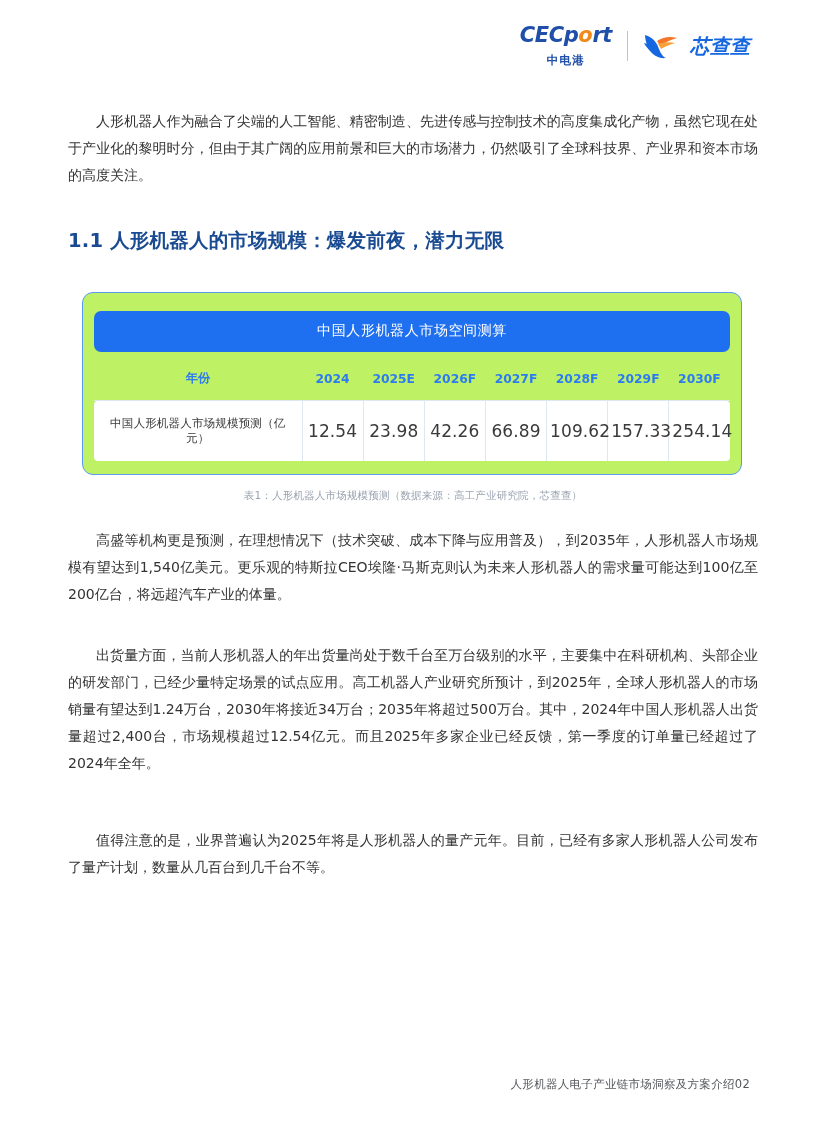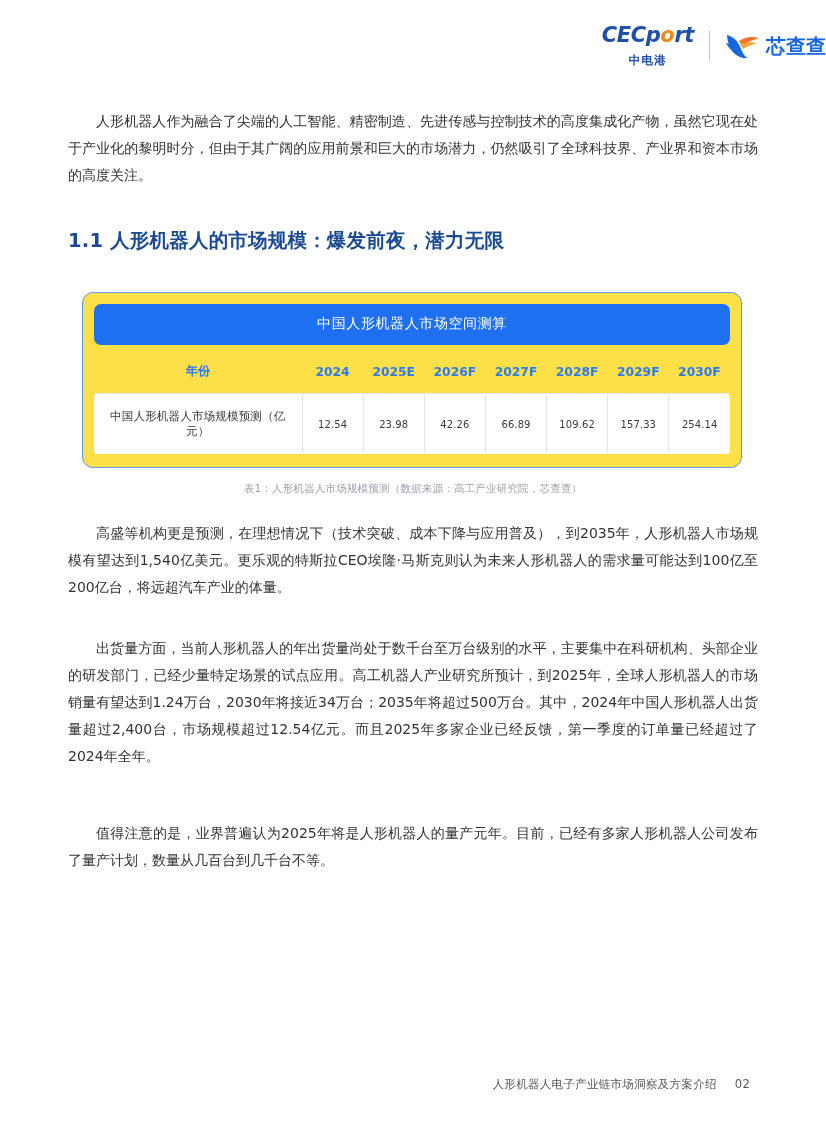--- a/index.html
+++ b/index.html
@@ -17,20 +17,21 @@
   }
 
   
   .page-header {
     position: absolute;
     top: 0; left: 0; right: 0;
     height: 92px;
     display: flex;
     align-items: center;
     justify-content: flex-end;
+    padding-right: 76px;
     text-align: center;
   }
   .logo-group {
     display: flex;
     align-items: center;
     gap: 15px;
   }
   
   .logo-cecport {
     display: flex;
@@ -62,21 +63,22 @@
   }
   .logo-divider {
     width: 1px;
     height: 30px;
     background: #b9c4d6;
   }
   
   .logo-xcc {
     display: flex;
     align-items: center;
-    gap: 5px;
+    gap: 11px;
+    font-style: italic;
   }
   .xcc-mark {
     width: 36px; height: 28px;
     position: relative;
     flex: 0 0 auto;
   }
   .xcc-text {
     font-family: "DejaVu Sans", sans-serif;
     font-weight: bold;
     font-size: 20px;
@@ -112,24 +114,24 @@
     color: #1a4b92;
     letter-spacing: 0.2px;
     font-family: "DejaVu Sans", "Liberation Sans", sans-serif;
     line-height: 1.4;
   }
 
   
   .table-card {
     margin: 22px 0 0 14px;
     width: 660px;
-    background: #fde047;
+    background: #bef264;
     border: 1px solid #5a9bf0;
     border-radius: 11px;
-    padding: 11px 11px 13px 11px;
+    padding: 18px 11px 13px 11px;
   }
   .table-title {
     background: #1f70f0;
     color: #ffffff;
     border-radius: 7px;
     text-align: center;
     font-size: 14px;
     font-weight: normal;
     padding: 11px 0 12px 0;
     letter-spacing: 0.6px;
@@ -137,21 +139,21 @@
   }
   table.data-table {
     width: 100%;
     border-collapse: collapse;
     margin-top: 4px;
     table-layout: fixed;
   }
   table.data-table th,
   table.data-table td {
     text-align: center;
-    font-size: 10px;
+    font-size: 17px;
     font-family: "DejaVu Sans", "Liberation Sans", sans-serif;
   }
   table.data-table thead th {
     color: #2d7bf0;
     font-weight: bold;
     padding: 14px 0 13px 0;
     background: transparent;
     border: none;
     font-size: 12.3px;
   }
@@ -203,21 +205,21 @@
   .page-footer {
     position: absolute;
     bottom: 30px;
     right: 76px;
     font-size: 11.5px;
     color: #55575c;
     letter-spacing: 0.3px;
     font-family: "DejaVu Sans", "Liberation Sans", sans-serif;
     display: flex;
     align-items: baseline;
-    gap: 18px;
+    gap: 0;
   }
 </style>
 </head>
 <body>
 
 <div class="page-header">
   <div class="logo-group">
 
     <div class="logo-cecport">
       <div class="cec-main">

